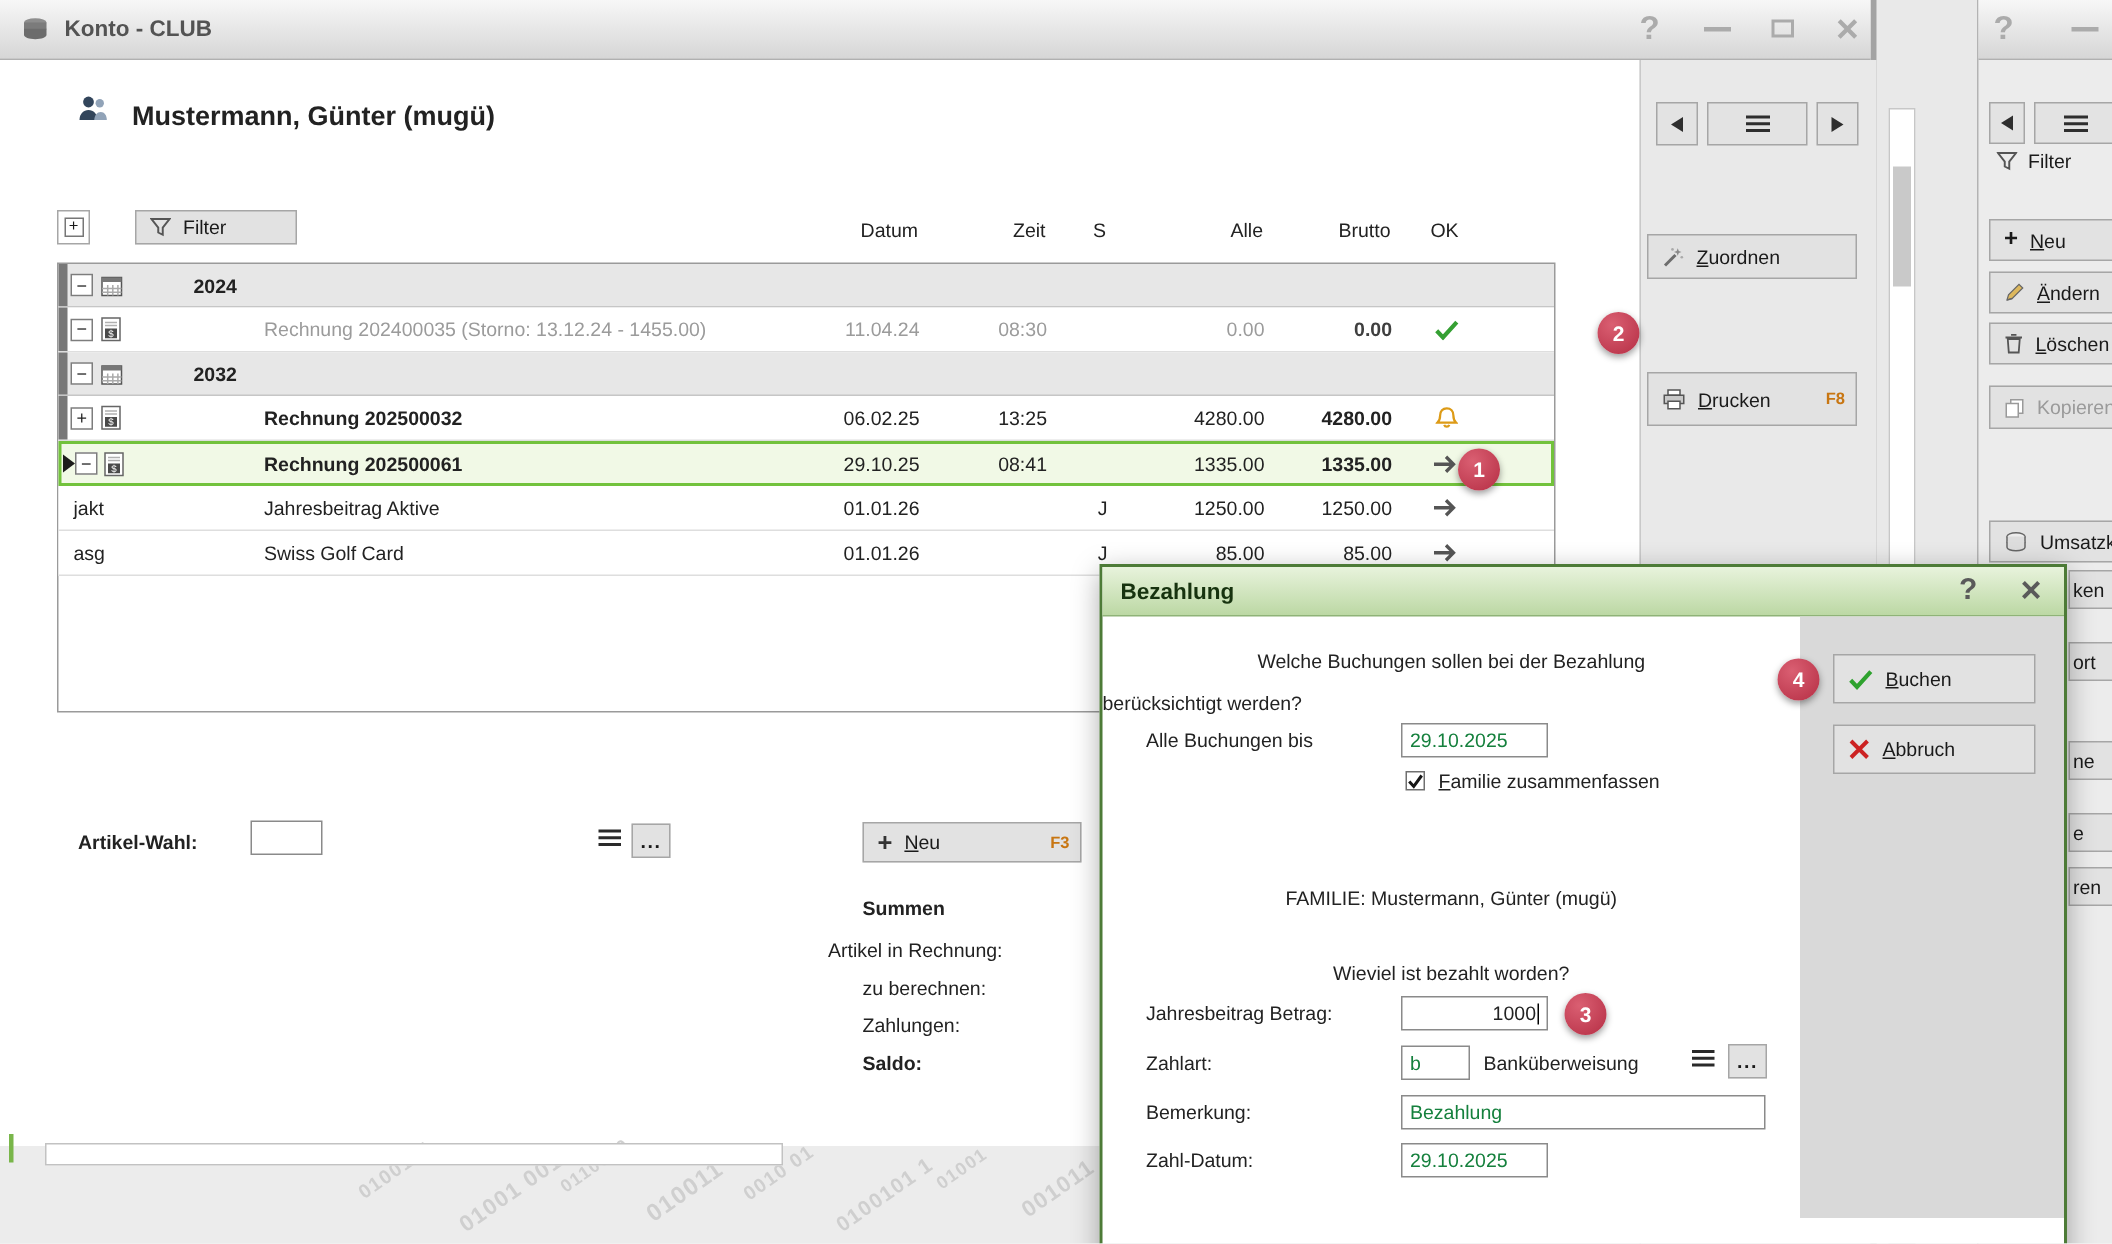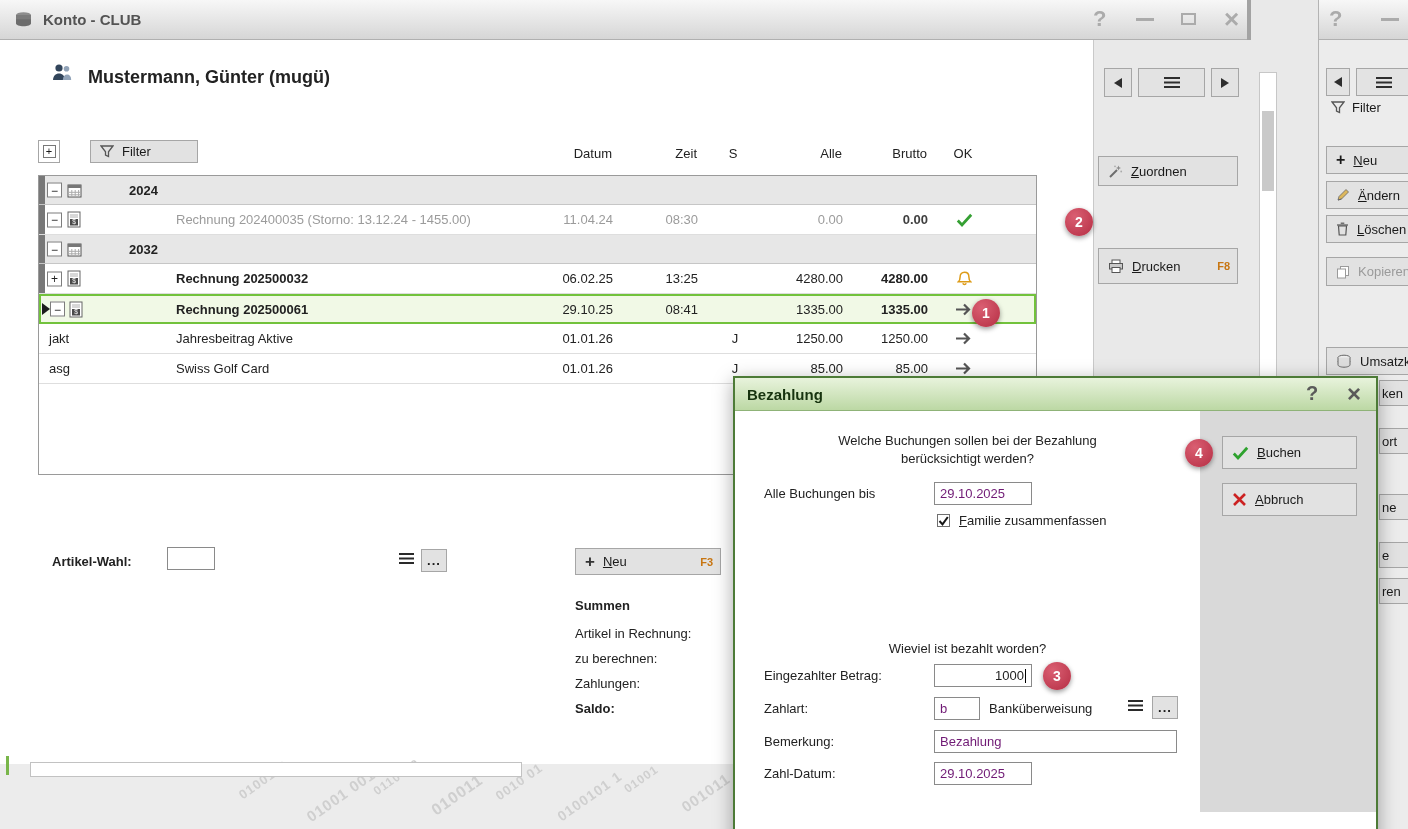--- a/index.html
+++ b/index.html
@@ -8,21 +8,21 @@
 .abs{position:absolute}
 .window{background:#ececec}
 .titlebar{background:linear-gradient(#f7f7f7,#d6d6d6);border-bottom:1px solid #b0b0b0;display:flex;align-items:center;padding-left:14px;gap:10px}
 .win-title{font-weight:bold;color:#535353;font-size:15px}
 .winctl{color:#ababab;font-size:22px;font-weight:bold;line-height:30px}
 .winctl-box{width:15px;height:12px;border:2px solid #ababab}
 .btn{background:#e2e2e2;border:1px solid #a6a6a6;display:flex;align-items:center;font-size:13px;color:#1a1a1a;gap:8px;padding-left:9px;overflow:hidden;white-space:nowrap}
 .btn .fkey{margin-left:auto;color:#c87612;font-size:11px;font-weight:bold;padding-right:7px}
 .btn.disabled{color:#9a9a9a}
 .flatbtn{display:flex;align-items:center;gap:7px;color:#1a1a1a}
-.input{background:#fff;border:1px solid #8a8a8a;height:23px;font-family:"Liberation Sans",sans-serif;font-size:13px;padding:0 5px;color:#701a75}
+.input{background:#fff;border:1px solid #8a8a8a;height:23px;font-family:"Liberation Sans",sans-serif;font-size:13px;padding:0 5px;color:#15803d}
 .field{background:#fff;border:1px solid #8a8a8a;height:23px;display:flex;align-items:center;padding:0 5px}
 .caret{width:1px;height:14px;background:#000;margin-left:1px}
 .badge{width:28px;height:28px;border-radius:50%;background:radial-gradient(circle at 35% 30%,#da5f72,#b52e44);color:#fff;font-weight:bold;font-size:14px;display:flex;align-items:center;justify-content:center;box-shadow:0 2px 5px rgba(0,0,0,.4);z-index:60}
 .table-box{background:#fff;border:1px solid #9a9a9a}
 .trow{position:absolute;left:0;width:997px}
 .group-row{background:#e7e7e7;border-bottom:1px solid #c6c6c6}
 .data-row{border-bottom:1px solid #dedede;background:#fff}
 .sel-row{background:#f1f9e6;border:2px solid #72c23c}
 .gutter{position:absolute;left:0;top:0;width:6px;height:100%;background:#787878}
 .selmark{position:absolute;left:1px;top:50%;transform:translateY(-50%);width:0;height:0;border-left:8px solid #1c1c1c;border-top:6px solid transparent;border-bottom:6px solid transparent}
@@ -252,21 +252,21 @@
         <span style="font-weight:bold;letter-spacing:1px">...</span>
       </div>
 
       <div class="btn abs" style="left:575px;top:508px;width:146px;height:27px">
         <span style="font-size:17px;font-weight:bold;color:#333">+</span>
         <span><u>N</u>eu</span>
         <span class="fkey">F3</span>
       </div>
 
       <span class="abs bold" style="left:575px;top:558px">Summen</span>
-      <span class="abs" style="left:575px;top:586px">Artikel in Rechnung:</span>
+      <span class="abs" style="left:552px;top:586px">Artikel in Rechnung:</span>
       <span class="abs" style="left:575px;top:611px">zu berechnen:</span>
       <span class="abs" style="left:575px;top:636px">Zahlungen:</span>
       <span class="abs bold" style="left:575px;top:661px">Saldo:</span>
     </div>
 
     <div class="abs" style="left:0;top:764px;width:1093px;height:65px;background:#ececec">
       <span class="digits" style="left:235px;top:8px;font-size:13px">0100101</span>
       <span class="digits" style="left:300px;top:20px;font-size:15px">01001 0010</span>
       <span class="digits" style="left:370px;top:6px;font-size:12px">0110010</span>
       <span class="digits" style="left:428px;top:22px;font-size:16px">010011</span>
@@ -428,36 +428,37 @@
   <div class="dlg abs" style="left:733px;top:376px;width:645px;height:496px">
     <div class="dlg-title abs" style="left:0;top:0;width:100%;height:33px">
       <span>Bezahlung</span>
       <span class="dlg-ctl abs" style="left:571px;top:4px">?</span>
       <span class="dlg-ctl abs" style="left:612px;top:2px;font-size:24px">×</span>
     </div>
 
     <div class="abs" style="left:465px;top:33px;width:176px;height:401px;background:#d9d9d9"></div>
 
     <span class="abs" style="left:0;top:55px;width:465px;text-align:center">Welche Buchungen sollen bei der Bezahlung</span>
-    <span class="abs" style="left:0;top:73px;width:465px;text-align:center">berücksichtigt werden?</span>
+    <span class="abs" style="left:0;top:83px;width:465px;text-align:left">berücksichtigt werden?</span>
 
     <span class="abs" style="left:29px;top:108px">Alle Buchungen bis</span>
     <input class="input abs" style="left: 199px; top: 104px; width: 98px;" readonly="" value="29.10.2025">
 
     <span class="checkbox abs" style="left:202px;top:136px">
       <svg width="11" height="10" viewBox="0 0 11 10">
           <path d="M1.5 5l3 3.3L9.8 1" fill="none" stroke="#161616" stroke-width="2"></path>
         </svg>
     </span>
     <span class="abs" style="left:224px;top:135px"><u>F</u>amilie zusammenfassen</span>
 
+    <span class="abs" style="left:0;top:213px;width:465px;text-align:center">FAMILIE: Mustermann, Günter (mugü)</span>
 
     <span class="abs" style="left:0;top:263px;width:465px;text-align:center">Wieviel ist bezahlt worden?</span>
 
-    <span class="abs" style="left:29px;top:290px">Eingezahlter Betrag:</span>
+    <span class="abs" style="left:29px;top:290px">Jahresbeitrag Betrag:</span>
     <div class="field abs" style="left:199px;top:286px;width:98px;justify-content:flex-end">
       <span>1000</span>
       <span class="caret"></span>
     </div>
 
     <span class="abs" style="left:29px;top:323px">Zahlart:</span>
     <input class="input abs" style="left: 199px; top: 319px; width: 46px;" readonly="" value="b">
     <span class="abs" style="left:254px;top:323px">Banküberweisung</span>
     <span class="abs" style="left:392px;top:321px"><svg width="17" height="13" viewBox="0 0 17 13">
           <g stroke="#2a2a2a" stroke-width="2">

